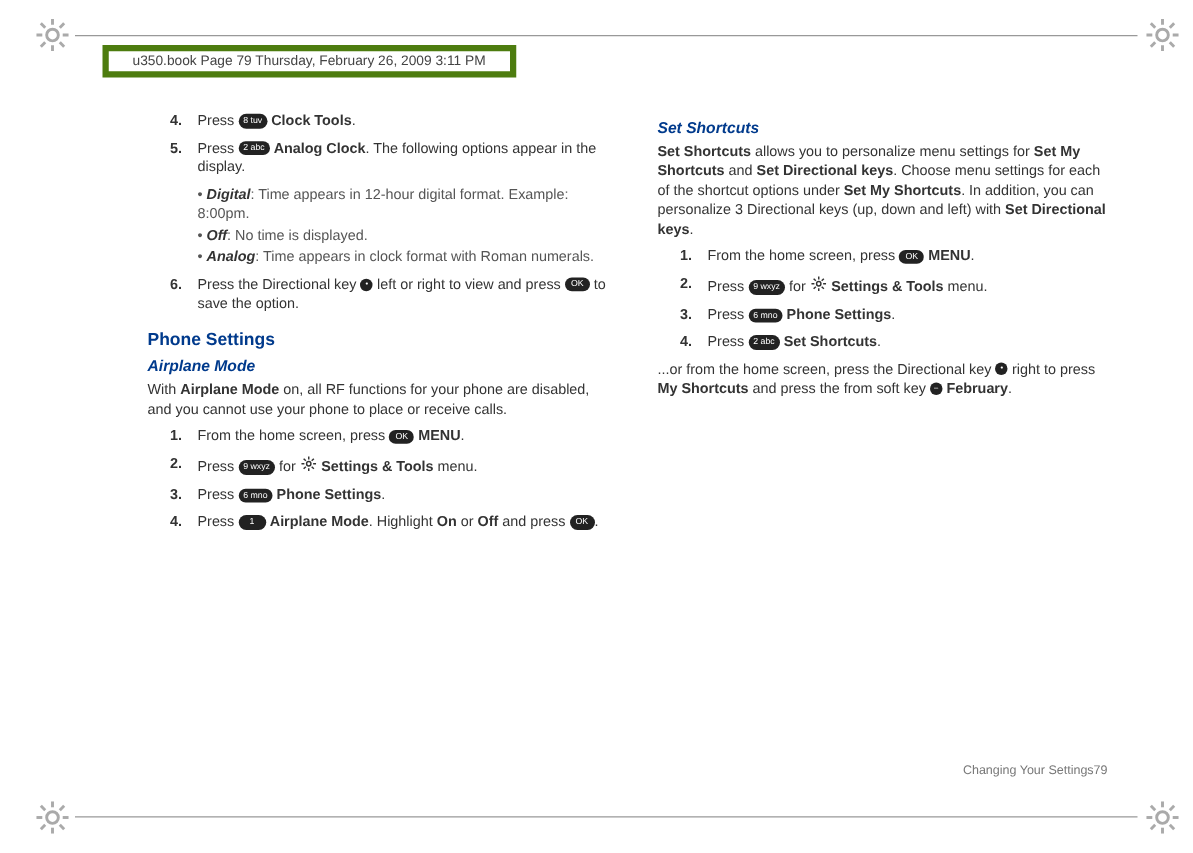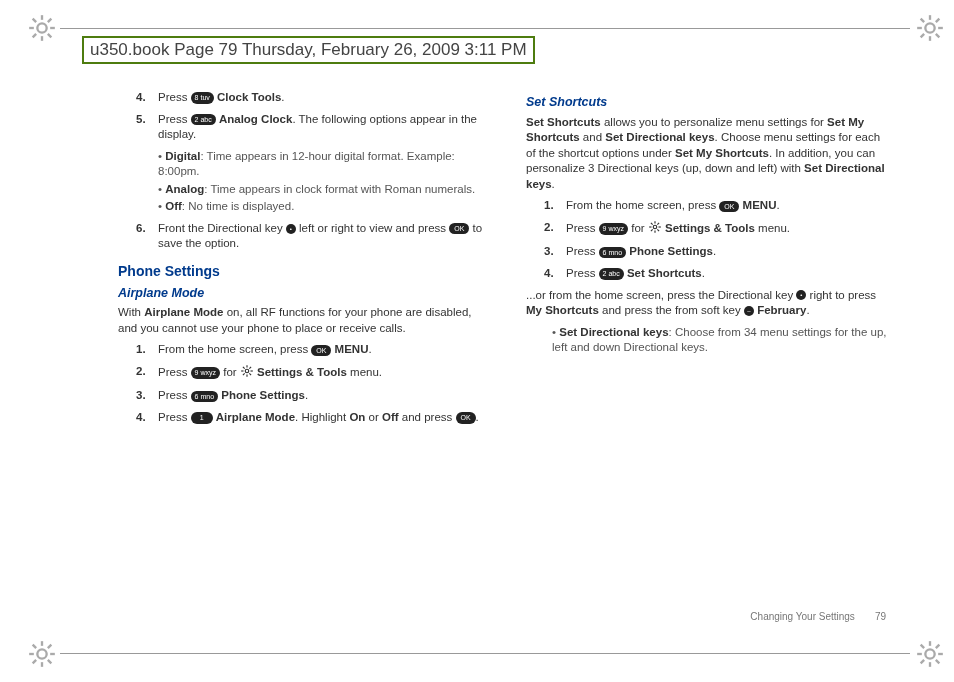--- a/index.html
+++ b/index.html
@@ -29,41 +29,41 @@
     border-top: 1px solid #999;
   }
   .bottom-rule {
     position: absolute;
     bottom: 28px; left: 60px; right: 44px;
     border-top: 1px solid #999;
   }
   .page-meta {
     position: absolute;
     top: 36px; left: 82px;
-    font-size: 17px;
-    padding: 2px 6px;
-    border: 2px solid #4d7c0f;
+    font-size: 11px;
+    padding: 2px 19px;
+    border: 5px solid #4d7c0f;
     color: #444;
   }
   .cols {
     position: absolute;
     top: 90px;
     left: 118px;
     right: 60px;
     display: flex;
     gap: 40px;
   }
   .col { flex: 1; line-height: 1.35; }
   ol.numbered { list-style: none; padding-left: 0; margin: 0; }
   ol.numbered > li { display: flex; margin-bottom: 6px; padding-left: 18px; }
   ol.numbered > li .num { width: 22px; flex-shrink: 0; font-weight: bold; }
   ul.bullets { list-style: none; padding-left: 26px; margin: 4px 0 6px 0; }
   ul.bullets > li::before { content: "• "; }
   ul.bullets > li { margin-bottom: 2px; color: #555; }
-  ul.bullets > li b { color: #333; }
+  ul.bullets > li b { color: #333; font-style: italic; }
   h2.section {
     color: #003a8c;
     font-size: 14px;
     font-weight: bold;
     margin: 10px 0 4px 0;
   }
   h3.subsection {
     color: #003a8c;
     font-style: italic;
     font-size: 12.5px;
@@ -90,21 +90,21 @@
     display: inline-block;
     vertical-align: middle;
   }
   .footer {
     position: absolute;
     bottom: 60px;
     right: 68px;
     font-size: 10px;
     color: #777;
   }
-  .footer .pn { margin-left: 20px; }
+  .footer .pn { }
 </style>
 </head>
 <body>
 
 <div class="corner-gear tl">
   <svg viewBox="0 0 24 24" width="28" height="28">
       <circle cx="12" cy="12" r="4" fill="none" stroke="#aaa" stroke-width="2"></circle>
       <g stroke="#aaa" stroke-width="2">
         <line x1="12" y1="1" x2="12" y2="5"></line>
         <line x1="12" y1="19" x2="12" y2="23"></line>
@@ -175,28 +175,28 @@
           <span class="num">4.</span>
           <span>Press <span class="key">8 tuv</span>  <b>Clock Tools</b>.</span>
         </li>
         <li>
           <span class="num">5.</span>
           <span>Press <span class="key">2 abc</span>  <b>Analog Clock</b>. The following options appear in the display.</span>
         </li>
       </ol>
     <ul class="bullets" id="left-bullets" style="padding-left:40px;">
         <li><b>Digital</b>: Time appears in 12-hour digital format. Example: 8:00pm.</li>
+        <li><b>Off</b>: No time is displayed.</li>
         <li><b>Analog</b>: Time appears in clock format with Roman numerals.</li>
-        <li><b>Off</b>: No time is displayed.</li>
       </ul>
     <ol class="numbered">
       <li>
         <span class="num">6.</span>
         <span>
-          <span>Front the Directional key </span>
+          <span>Press the Directional key </span>
           <span class="key round">•</span>
           <span> left or right to view and press </span>
           <span class="key ok">OK</span>
           <span> to save the option.</span>
         </span>
       </li>
     </ol>
 
     <h2 class="section">Phone Settings</h2>
     <h3 class="subsection">Airplane Mode</h3>
@@ -272,20 +272,19 @@
     <p>
       <span>...or from the home screen, press the Directional key </span>
       <span class="key round">•</span>
       <span> right to press </span>
       <b>My Shortcuts</b>
       <span> and press the from soft key </span>
       <span class="key round">–</span>
       <span> </span><b>February</b><span>.</span>
     </p>
     <ul class="bullets" id="right-bullets2">
-        <li><b>Set Directional keys</b>: Choose from 34 menu settings for the up, left and down Directional keys.</li>
       </ul>
   </div>
 </div>
 
 <div class="footer">
   <span>Changing Your Settings</span><span class="pn">79</span>
 </div>
 
 </body></html>

